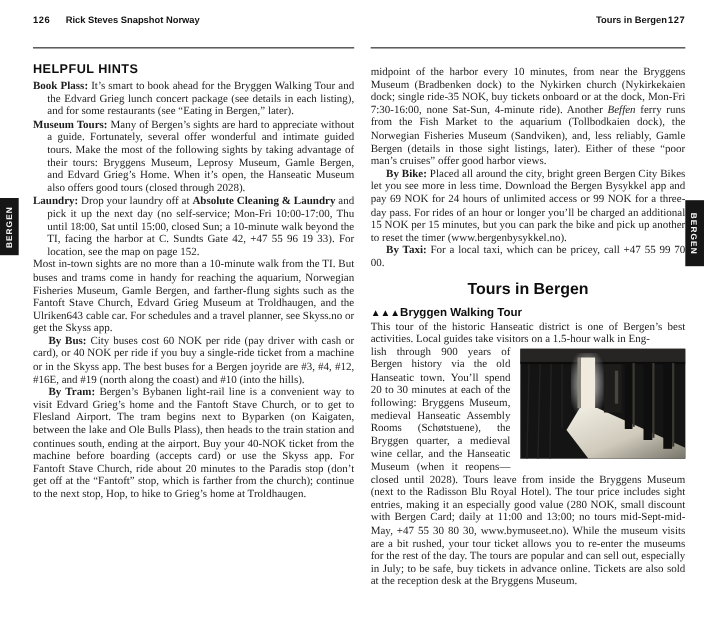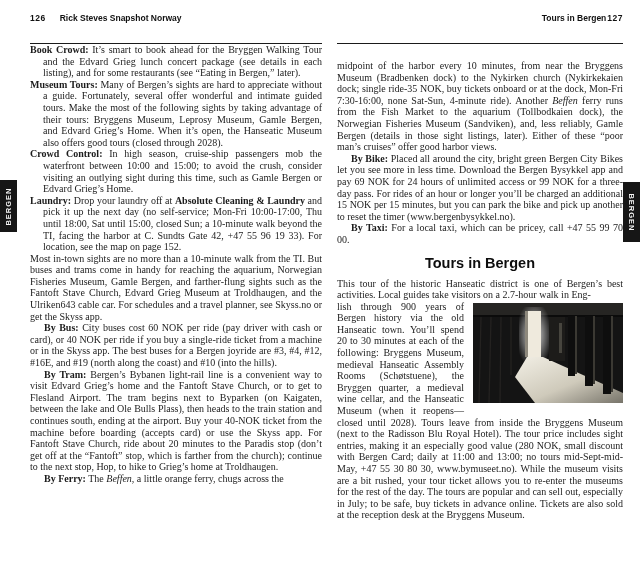--- a/index.html
+++ b/index.html
@@ -57,45 +57,47 @@
   <div class="tab tab-right">
     <span>BERGEN</span>
   </div>
 
   <div class="col col-left">
     <div class="running-head left">
       <span class="pagenum">126</span>
       <span class="head-title">Rick Steves Snapshot Norway</span>
     </div>
 
-    <p class="hang"><span style="font-weight: bold;">Book Crowd:</span><span> It’s smart to book ahead for the Bryggen Walking Tour and the Edvard Grieg lunch concert package (see details in each listing), and for some restaurants (see “Eating in Bergen,” later).</span></p>
+    <h2 class="first">HELPFUL HINTS</h2>
+    <p class="hang"><span style="font-weight: bold;">Book Plass:</span><span> It’s smart to book ahead for the Bryggen Walking Tour and the Edvard Grieg lunch concert package (see details in each listing), and for some restaurants (see “Eating in Bergen,” later).</span></p>
     <p class="hang"><span style="font-weight: bold;">Museum Tours:</span><span> Many of Bergen’s sights are hard to appreciate without a guide. Fortunately, several offer wonderful and intimate guided tours. Make the most of the following sights by taking advantage of their tours: Bryggens Museum, Leprosy Museum, Gamle Bergen, and Edvard Grieg’s Home. When it’s open, the Hanseatic Museum also offers good tours (closed through 2028).</span></p>
-    <p class="hang"><span style="font-weight: bold;">Crowd Control:</span><span> In high season, cruise-ship passengers mob the waterfront between 10:00 and 15:00; to avoid the crush, consider visiting an outlying sight during this time, such as Gamle Bergen or Edvard Grieg’s Home.</span></p>
     <p class="hang"><span style="font-weight: bold;">Laundry:</span><span> Drop your laundry off at </span><span style="font-weight: bold;">Absolute Cleaning &amp; Laundry</span><span> and pick it up the next day (no self-service; Mon-Fri 10:00-17:00, Thu until 18:00, Sat until 15:00, closed Sun; a 10-minute walk beyond the TI, facing the harbor at C. Sundts Gate 42, +47 55 96 19 33). For location, see the map on page 152.</span></p>
 
     <p>Most in-town sights are no more than a 10-minute walk from the TI. But buses and trams come in handy for reaching the aquarium, Norwegian Fisheries Museum, Gamle Bergen, and farther-flung sights such as the Fantoft Stave Church, Edvard Grieg Museum at Troldhaugen, and the Ulriken643 cable car. For schedules and a travel planner, see Skyss.no or get the Skyss app.</p>
     <p class="ind"><span style="font-weight: bold;">By Bus:</span><span> City buses cost 60 NOK per ride (pay driver with cash or card), or 40 NOK per ride if you buy a single-ride ticket from a machine or in the Skyss app. The best buses for a Bergen joyride are #3, #4, #12, #16E, and #19 (north along the coast) and #10 (into the hills).</span></p>
     <p class="ind"><span style="font-weight: bold;">By Tram:</span><span> Bergen’s Bybanen light-rail line is a convenient way to visit Edvard Grieg’s home and the Fantoft Stave Church, or to get to Flesland Airport. The tram begins next to Byparken (on Kaigaten, between the lake and Ole Bulls Plass), then heads to the train station and continues south, ending at the airport. Buy your 40-NOK ticket from the machine before boarding (accepts card) or use the Skyss app. For Fantoft Stave Church, ride about 20 minutes to the Paradis stop (don’t get off at the “Fantoft” stop, which is farther from the church); continue to the next stop, Hop, to hike to Grieg’s home at Troldhaugen.</span></p>
-    <p class="ind"><span style="font-weight: bold;">By Ferry:</span><span> The </span><span style="font-style: italic;">Beffen</span><span>, a little orange ferry, chugs across the</span></p>
   </div>
 
   <div class="col col-right">
     <div class="running-head right">
       <span class="head-title">Tours in Bergen</span>
       <span class="pagenum">127</span>
     </div>
 
     <p class="mt"><span>midpoint of the harbor every 10 minutes, from near the Bryggens Museum (Bradbenken dock) to the Nykirken church (Nykirkekaien dock; single ride-35 NOK, buy tickets onboard or at the dock, Mon-Fri 7:30-16:00, none Sat-Sun, 4-minute ride). Another </span><span style="font-style: italic;">Beffen</span><span> ferry runs from the Fish Market to the aquarium (Tollbodkaien dock), the Norwegian Fisheries Museum (Sandviken), and, less reliably, Gamle Bergen (details in those sight listings, later). Either of these “poor man’s cruises” offer good harbor views.</span></p>
     <p class="ind"><span style="font-weight: bold;">By Bike:</span><span> Placed all around the city, bright green Bergen City Bikes let you see more in less time. Download the Bergen Bysykkel app and pay 69 NOK for 24 hours of unlimited access or 99 NOK for a three-day pass. For rides of an hour or longer you’ll be charged an additional 15 NOK per 15 minutes, but you can park the bike and pick up another to reset the timer (www.bergenbysykkel.no).</span></p>
     <p class="ind"><span style="font-weight: bold;">By Taxi:</span><span> For a local taxi, which can be pricey, call +47 55 99 70 00.</span></p>
 
     <div class="tours-heading">Tours in Bergen</div>
 
+    <div class="listing-title">
+      <span class="rating">▲▲▲</span><span>Bryggen Walking Tour</span>
+    </div>
 
-    <p>This tour of the historic Hanseatic district is one of Bergen’s best activities. Local guides take visitors on a 2.7-hour walk in Eng-</p>
+    <p>This tour of the historic Hanseatic district is one of Bergen’s best activities. Local guides take visitors on a 1.5-hour walk in Eng-</p>
 
     <div class="wrap-para">
       <span class="photo">
         <svg viewBox="0 0 150 100" xmlns="http://www.w3.org/2000/svg" aria-hidden="true">
           <defs>
             <linearGradient id="floorG" x1="0" y1="0" x2="1" y2="1">
               <stop offset="0" stop-color="#f2efe5"></stop>
               <stop offset="0.55" stop-color="#cfcabb"></stop>
               <stop offset="1" stop-color="#77746a"></stop>
             </linearGradient>

